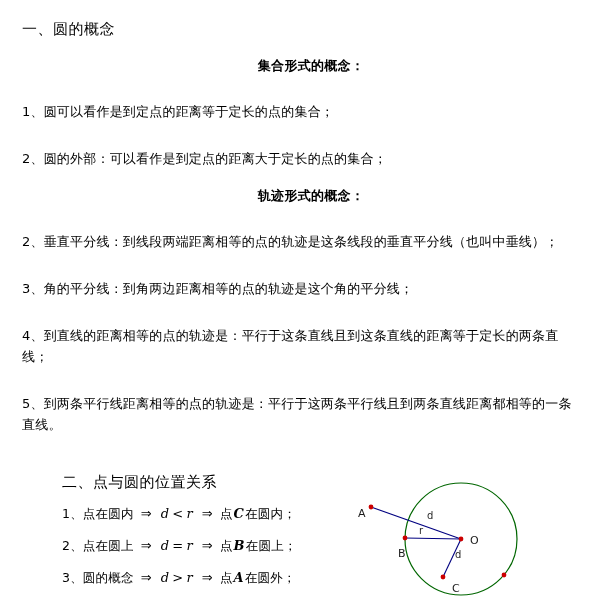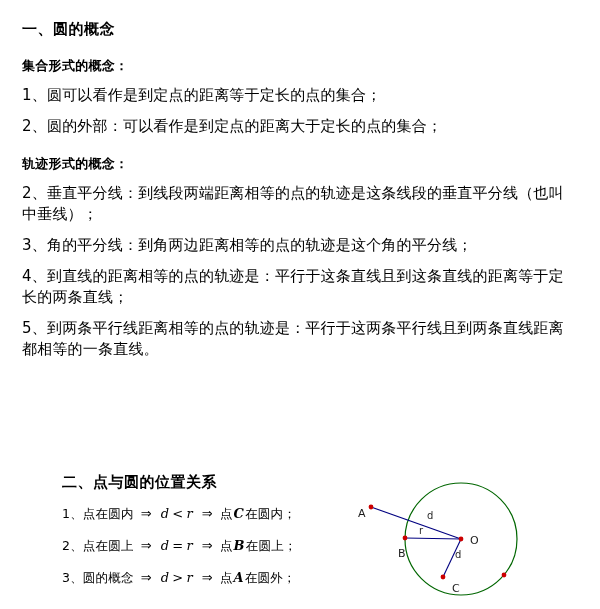--- a/index.html
+++ b/index.html
@@ -8,39 +8,40 @@
     background:#ffffff;
     font-family:"DejaVu Sans","Liberation Sans",sans-serif;
     color:#000000;
     overflow:hidden;
     position:relative;
   }
   .page{position:relative;width:600px;height:609px;padding:0;box-sizing:border-box;}
 
   .h1{
     font-size:15px;
-    font-weight:bold;
+    font-weight:normal;
     letter-spacing:0.5px;
     margin:0 0 0 22px;
     padding-top:19px;
     line-height:20px;
   }
   .h1.second{padding-top:0;}
 
   .subhead{
     font-size:13px;
     font-weight:bold;
     margin:18px 0 0 22px;
     line-height:18px;
     letter-spacing:0.3px;
+    text-align:center;
   }
 
   .item{
-    font-size:15px;
-    margin:10px 0 0 22px;
+    font-size:13px;
+    margin:26px 0 0 22px;
     line-height:21px;
     letter-spacing:0.2px;
     max-width:556px;
   }
 
   .sec2{
     position:absolute;
     left:0;top:472px;width:600px;margin-left:40px;
   }
   .sec2 .h1{margin-left:22px;padding-top:0;}

